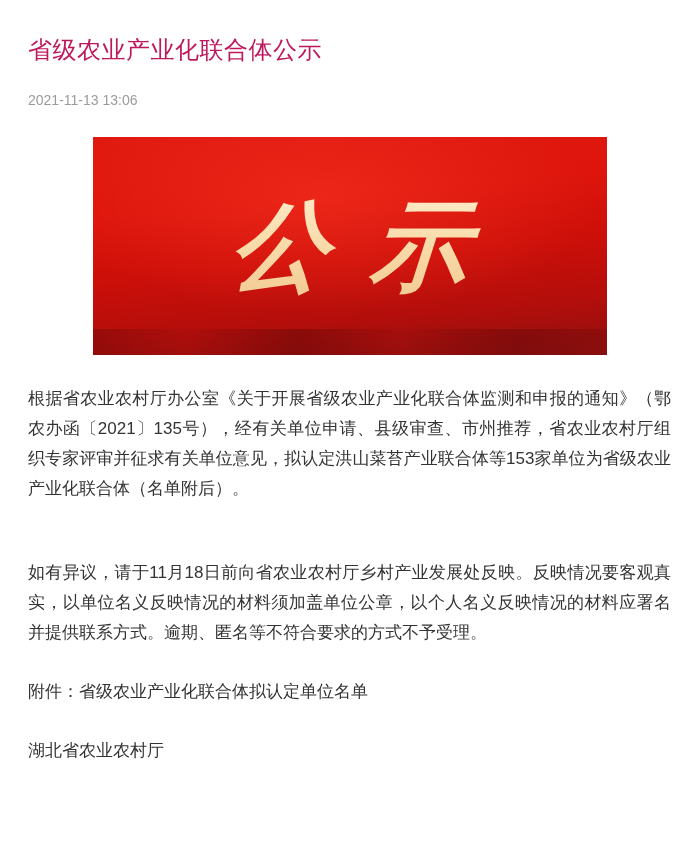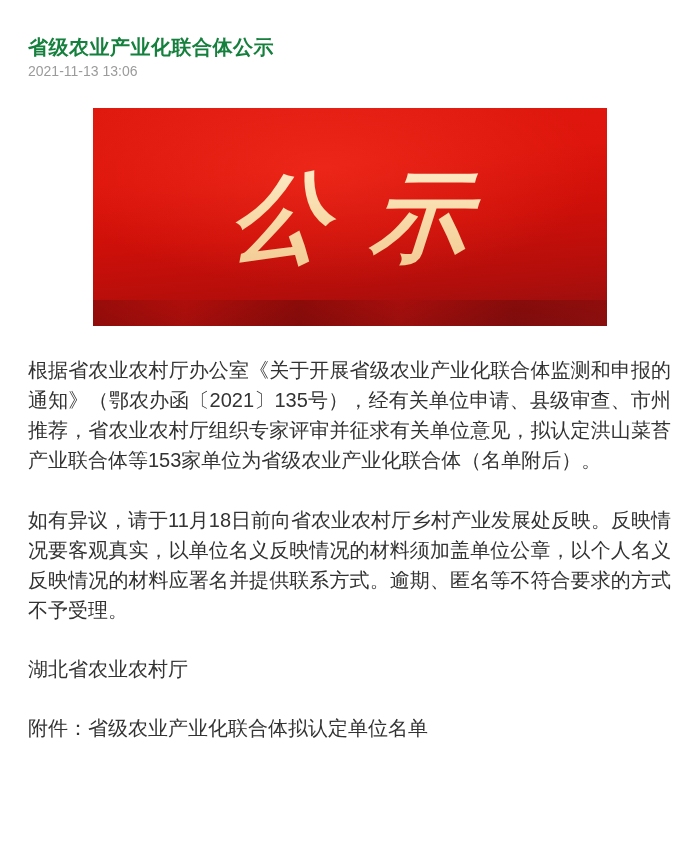--- a/index.html
+++ b/index.html
@@ -11,28 +11,28 @@
     position: relative;
     width: 699px;
     height: 865px;
     background: #ffffff;
     overflow: hidden;
   }
   .article {
     padding: 36px 28px 0 28px;
   }
   .article-title {
-    font-size: 20px;
+    font-size: 24px;
     line-height: 1.15;
-    font-weight: 700;
-    color: #15803d;
+    font-weight: 400;
+    color: #be185d;
     letter-spacing: 0.5px;
   }
   .pub-time {
-    margin-top: 4px;
+    margin-top: 28px;
     font-size: 14px;
     color: #9b9b9b;
   }
   .banner {
     position: relative;
     width: 514px;
     height: 218px;
     margin: 29px auto 0 auto;
     background:
       radial-gradient(ellipse 420px 180px at 45% 28%, rgba(255,60,40,0.45) 0%, rgba(255,60,40,0) 65%),
@@ -61,43 +61,43 @@
     color: #f8dcab;
     background: linear-gradient(180deg, #fdeccb 5%, #f8dcab 45%, #f2c890 95%);
     -webkit-background-clip: text;
     background-clip: text;
     -webkit-text-fill-color: transparent;
     transform: skewX(-4deg) translateY(2px);
     text-shadow: none;
     user-select: none;
   }
   .body-text p {
-    font-size: 20px;
+    font-size: 17px;
     line-height: 30px;
     color: #333333;
     text-align: justify;
     margin-top: 29px;
   }
-  .body-text p.para-2 { margin-top: 30px; }
+  .body-text p.para-2 { margin-top: 54px; }
 </style>
 </head>
 <body>
 
 <div class="page">
   <div class="article">
 
     <h1 class="article-title">省级农业产业化联合体公示</h1>
 
     <div class="pub-time">2021-11-13 13:06</div>
 
     <div class="banner">
       <span class="banner-text">公示</span>
     </div>
 
     <div class="body-text">
       <p class="para-1">根据省农业农村厅办公室《关于开展省级农业产业化联合体监测和申报的通知》（鄂农办函〔2021〕135号），经有关单位申请、县级审查、市州推荐，省农业农村厅组织专家评审并征求有关单位意见，拟认定洪山菜苔产业联合体等153家单位为省级农业产业化联合体（名单附后）。</p>
       <p class="para-2">如有异议，请于11月18日前向省农业农村厅乡村产业发展处反映。反映情况要客观真实，以单位名义反映情况的材料须加盖单位公章，以个人名义反映情况的材料应署名并提供联系方式。逾期、匿名等不符合要求的方式不予受理。</p>
+      <p>附件：省级农业产业化联合体拟认定单位名单</p>
       <p>湖北省农业农村厅</p>
-      <p>附件：省级农业产业化联合体拟认定单位名单</p>
     </div>
 
   </div>
 </div>
 
 </body></html>

